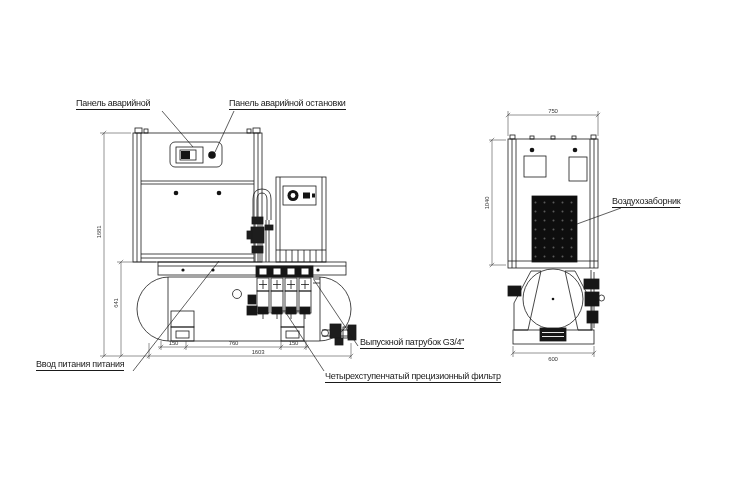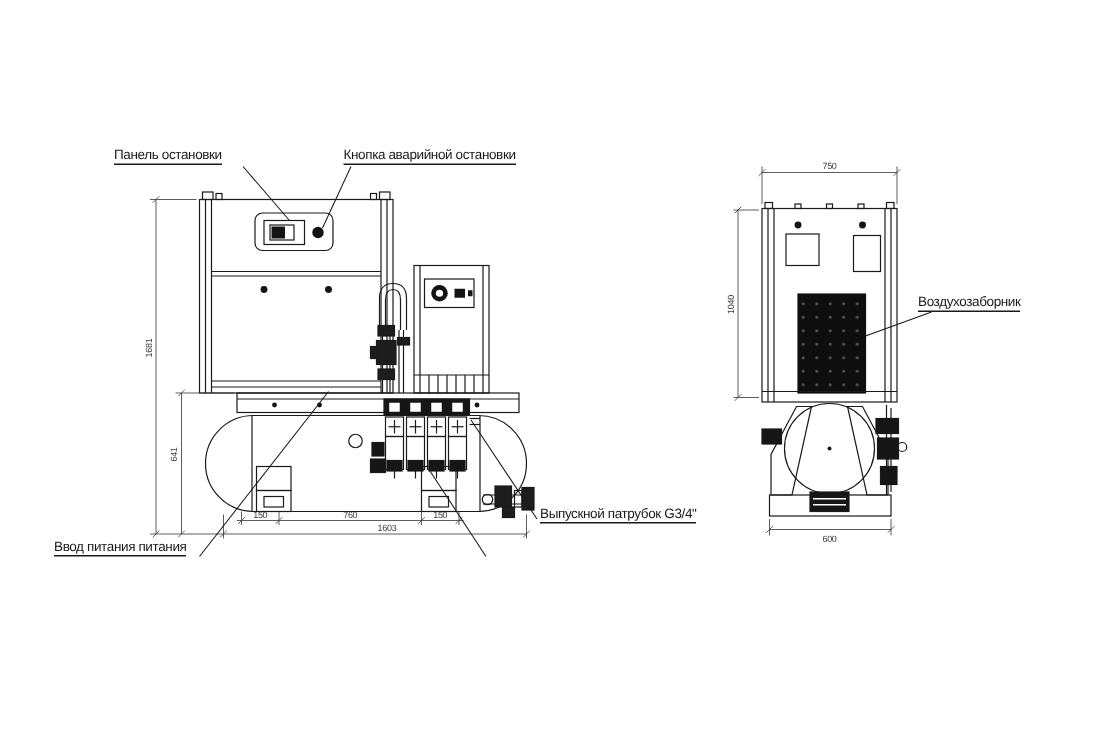--- a/index.html
+++ b/index.html
@@ -275,19 +275,20 @@
   <g stroke="#1a1a1a" stroke-width="0.7">
     <line x1="162" y1="111" x2="193" y2="147"></line>
     <line x1="234" y1="111" x2="215" y2="152"></line>
     <line x1="621" y1="208" x2="577" y2="224"></line>
     <line x1="133" y1="371" x2="219" y2="261"></line>
     <line x1="314" y1="280" x2="358" y2="346"></line>
     <line x1="286" y1="313" x2="324" y2="371"></line>
   </g>
 </svg>
 
-<div class="lbl" style="left:76px;top:98px">Панель остановки</div>
-<div class="lbl" style="left:229px;top:98px">Кнопка аварийной остановки</div>
+<div class="lbl" style="left:76px;top:98px">Панель аварийной</div>
+<div class="lbl" style="left:229px;top:98px">Панель аварийной остановки</div>
 <div class="lbl" style="left:612px;top:196px">Воздухозаборник</div>
 <div class="lbl" style="left:36px;top:359px">Ввод питания питания</div>
 <div class="lbl" style="left:360px;top:337px">Выпускной патрубок G3/4"</div>
+<div class="lbl" style="left:325px;top:371px">Четырехступенчатый прецизионный фильтр</div>
 
 </div>
 
 </body></html>

